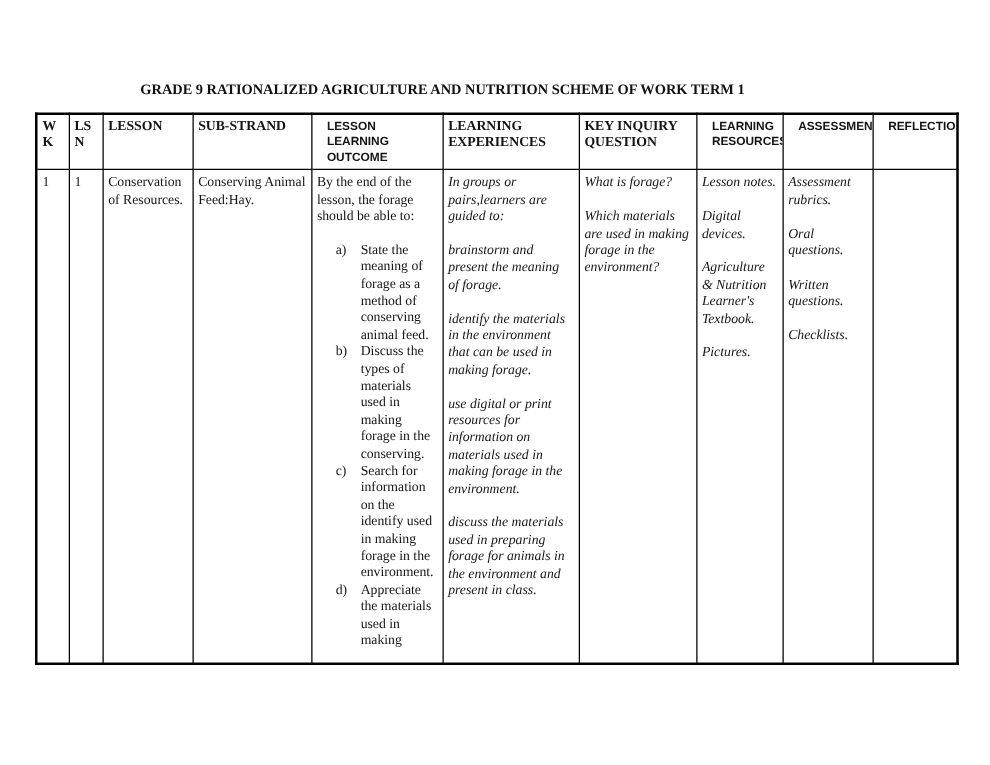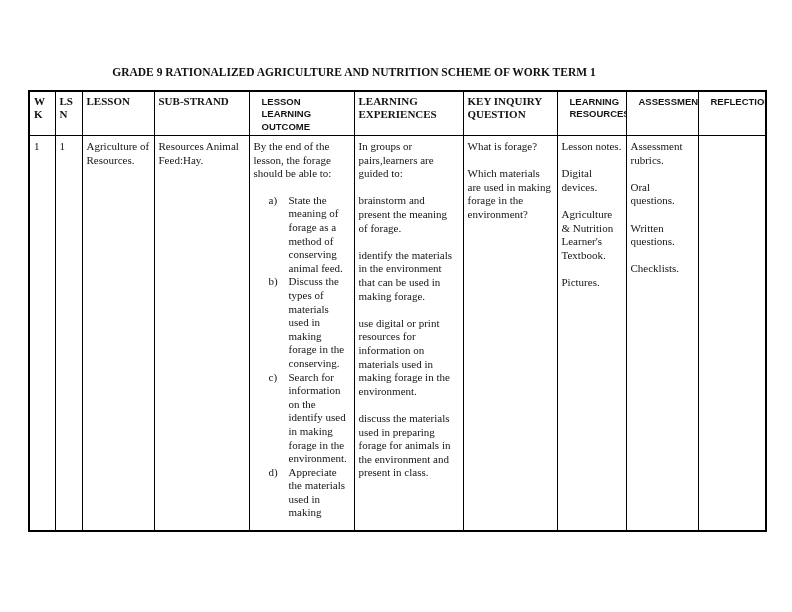--- a/index.html
+++ b/index.html
@@ -54,21 +54,21 @@
     line-height: 1.3;
     padding-top: 4px;
     padding-left: 12px;
   }
   td {
     font-size: 11px;
     line-height: 13.6px;
     padding: 4px 4px 0 4px;
   }
   tr.data-row { height: 395px; }
-  .pre { white-space: pre-line; }
+  .pre { white-space: pre-line; font-style: italic; }
   .cell-clip { height: 385px; overflow: hidden; }
   .abc-list { margin-top: 13px; }
   .abc-item { display: flex; }
   .abc-item .marker {
     flex: none;
     width: 20px;
     margin-left: 15px;
   }
   .abc-item .li-text { flex: 1; min-width: 0; }
 </style>
@@ -111,22 +111,22 @@
 RESOURCES</th>
         <th class="sans">ASSESSMENT</th>
         <th class="sans">REFLECTION</th>
       </tr>
     </thead>
 
     <tbody>
       <tr class="data-row">
         <td>1</td>
         <td>1</td>
-        <td>Agriculture of Resources.</td>
-        <td>Resources Animal Feed:Hay.</td>
+        <td>Conservation of Resources.</td>
+        <td>Conserving Animal Feed:Hay.</td>
 
         <td>
           <div class="cell-clip">
             <div>By the end of the lesson, the forage should be able to:</div>
             <div class="abc-list">
               <div class="abc-item">
                 <span class="marker">a)</span>
                 <span class="li-text">State the meaning of forage as a method of conserving animal feed.</span>
               </div>
               <div class="abc-item">

